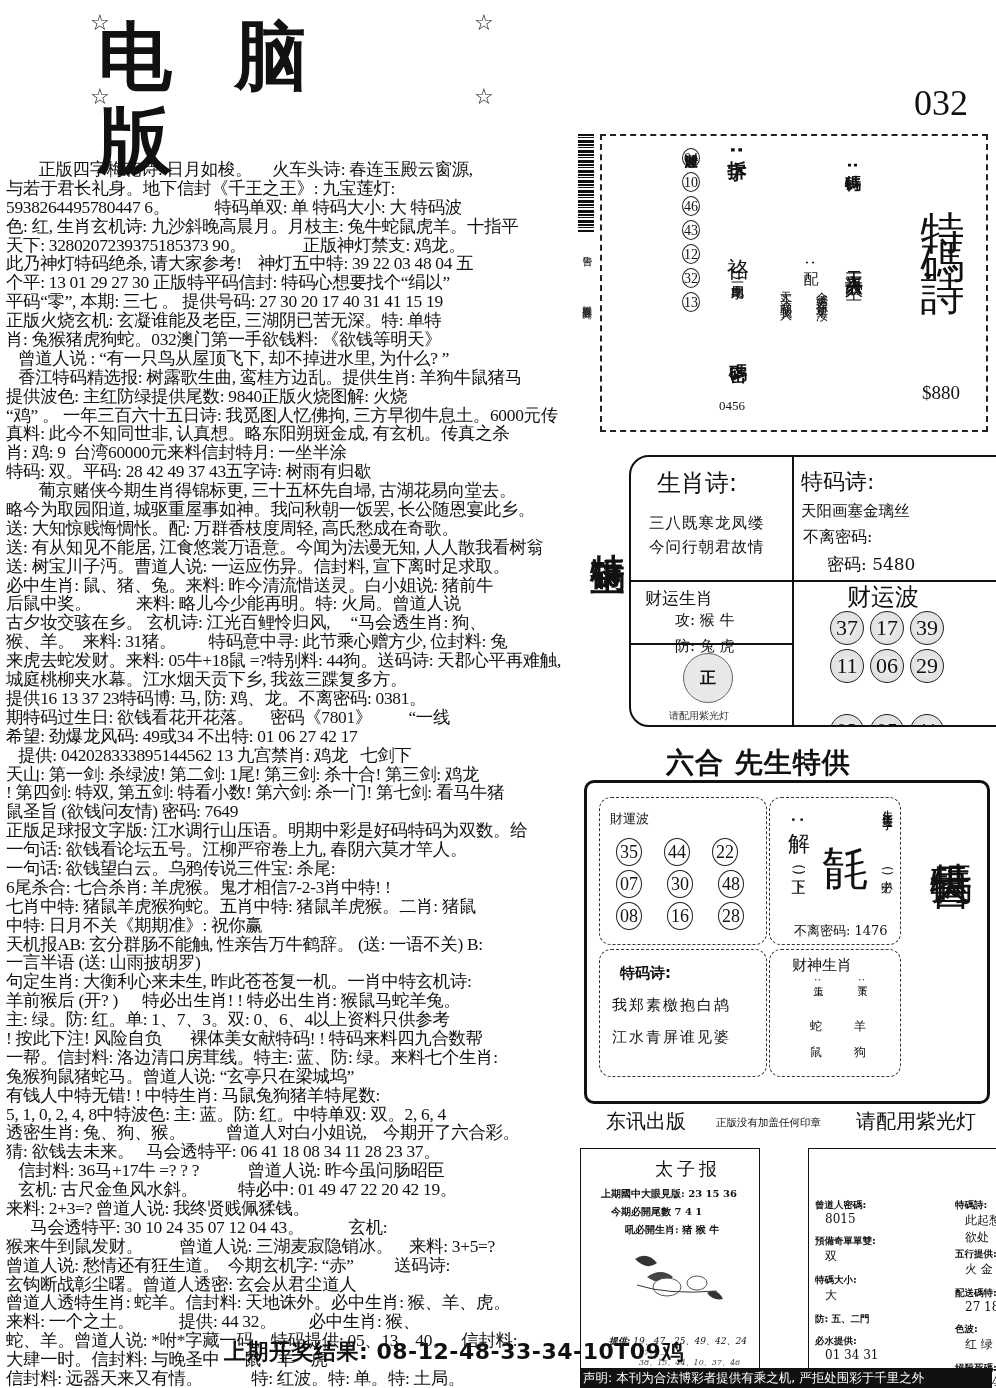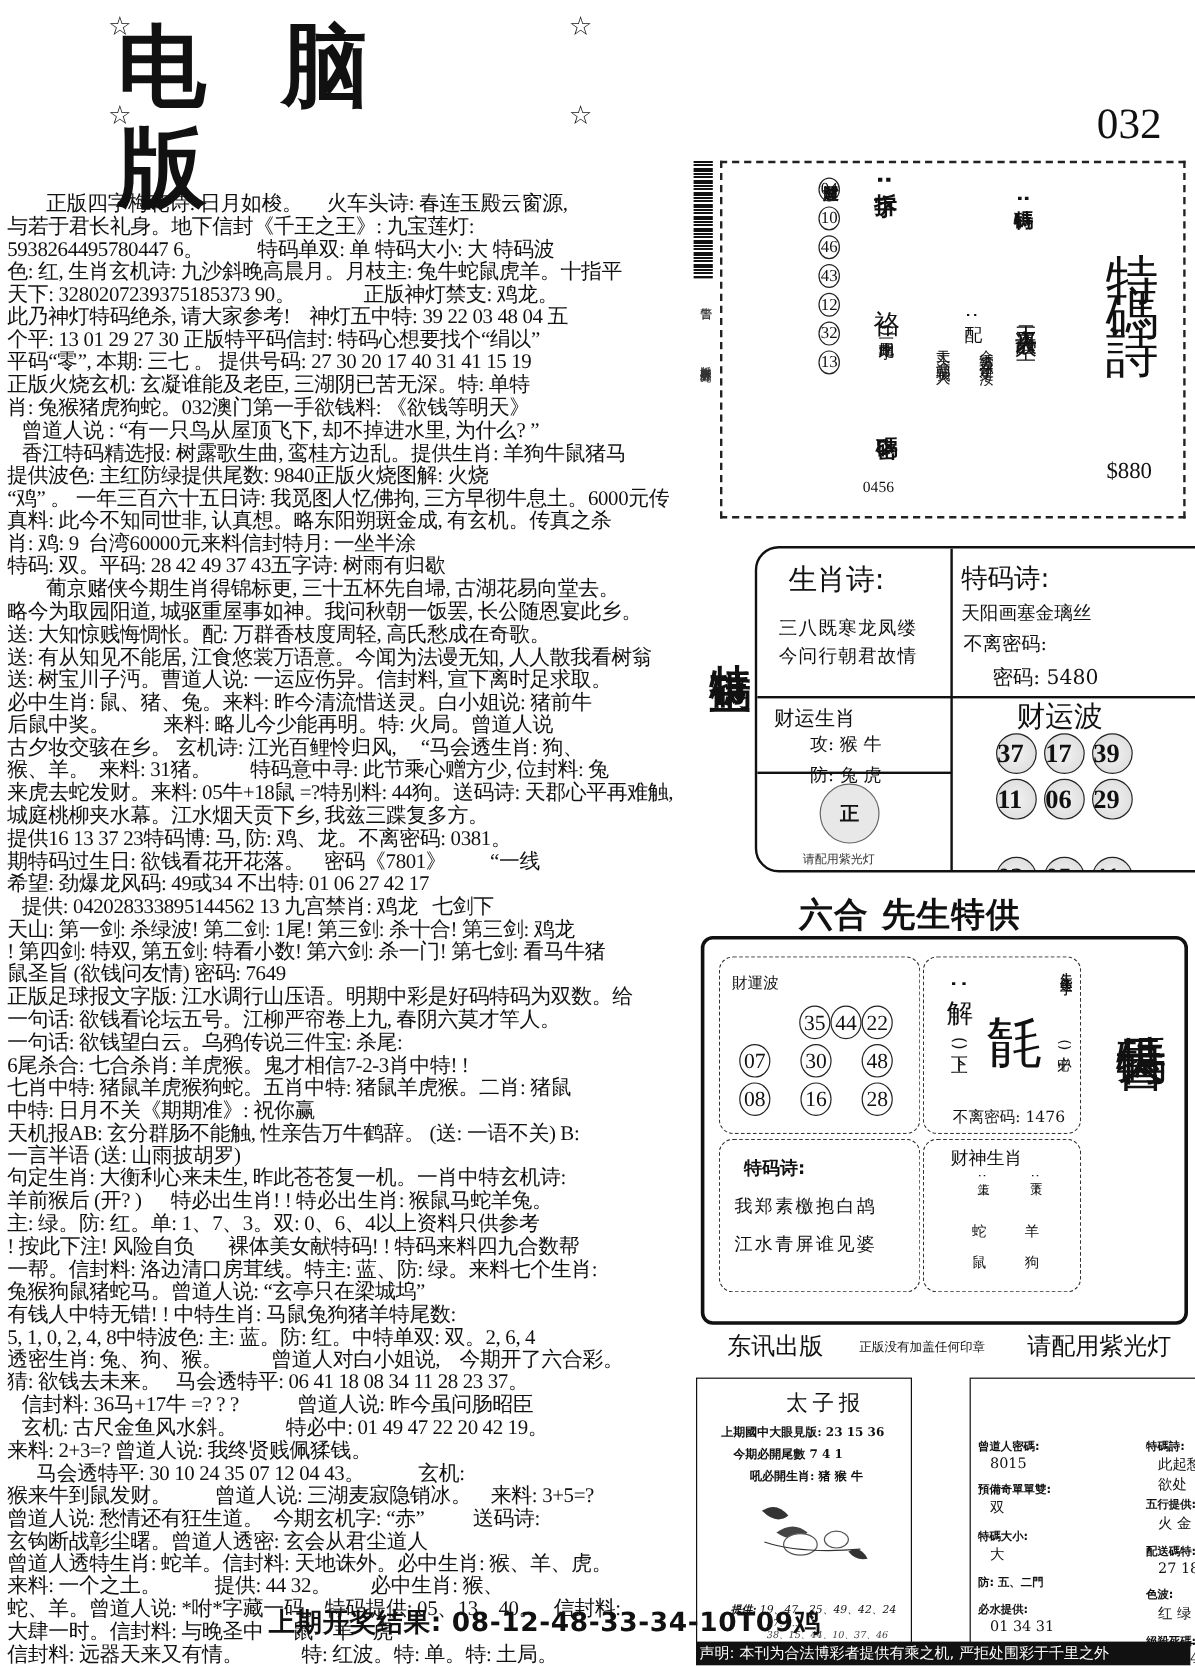--- a/index.html
+++ b/index.html
@@ -29,21 +29,21 @@
   .big-vtitle { position: absolute; left: 312px; top: 40px; writing-mode: vertical-rl; font-size: 44px; letter-spacing: 30px; font-family: "DejaVu Sans", sans-serif; }
   .price { position: absolute; left: 320px; top: 246px; font-size: 19px; font-family: "Liberation Serif", serif; }
   .code-0456 { position: absolute; left: 117px; top: 262px; font-size: 13px; font-family: "Liberation Serif", serif; }
 
   
   .side-wang { position: absolute; left: 588px; top: 526px; writing-mode: vertical-rl; font-size: 34px; font-weight: 900; letter-spacing: 6px; font-family: "DejaVu Sans", sans-serif; line-height: 40px; }
   .box2 { position: absolute; left: 629px; top: 455px; width: 416px; height: 272px; border: 2px solid #111; border-radius: 20px; overflow: hidden; }
   .b2-cell { position: absolute; }
   .b2-vline { position: absolute; left: 161px; top: 0; width: 1.5px; height: 100%; background: #111; }
   .b2-hline { position: absolute; height: 1.5px; background: #111; }
-  .ball-big { display: inline-block; width: 34px; height: 34px; border: 1.5px solid #222; border-radius: 50%; text-align: left; line-height: 32px; font-size: 22px; font-family: "Liberation Serif", serif; background: radial-gradient(circle, #f2f2f2 0%, #d8d8d8 100%); margin: 0 3px; font-weight: bold; }
+  .ball-big { display: inline-block; width: 34px; height: 34px; border: 1.5px solid #222; border-radius: 50%; text-align: center; line-height: 32px; font-size: 22px; font-family: "Liberation Serif", serif; background: radial-gradient(circle, #f2f2f2 0%, #d8d8d8 100%); margin: 0 3px; }
 
   
   .liuhe-title { position: absolute; left: 666px; top: 744px; font-size: 28px; font-weight: 900; font-family: "DejaVu Sans", sans-serif; letter-spacing: 1px; }
   .box3-outer { position: absolute; left: 584px; top: 780px; width: 406px; height: 324px; border: 3px solid #111; border-radius: 10px; }
   .dash-box { position: absolute; border: 1.5px dashed #333; border-radius: 12px; }
   .ball-med { display: inline-block; width: 26px; height: 28px; border: 1px solid #222; border-radius: 50%; text-align: center; line-height: 27px; font-size: 18px; font-family: "Liberation Serif", serif; }
 
   
   .footer-row { position: absolute; top: 1108px; font-family: "DejaVu Sans", sans-serif; }
 
@@ -125,21 +125,21 @@
       <div style="margin-bottom: 4px; margin-top: 31px;"><span class="ball-big">03</span><span class="ball-big">05</span><span class="ball-big">41</span></div>
     </div>
 </div>
 
 <div class="liuhe-title">六合 先生特供</div>
 <div class="box3-outer">
 
   <div class="dash-box" style="left:12px;top:14px;width:168px;height:148px;">
     <div style="position:absolute;left:10px;top:12px;font-size:13px;font-family:'DejaVu Sans',sans-serif;">財運波</div>
     <div id="b3-balls" style="position:absolute;left:16px;top:40px;width:150px;">
-        <div style="display: flex; justify-content: flex-end; width: 128px; margin-bottom: 4px;">
+        <div style="display: flex; justify-content: flex-start; width: 128px; margin-bottom: 4px; gap: 22px;">
           <span class="ball-med">35</span>
           <span class="ball-med">44</span>
           <span class="ball-med">22</span>
         </div>
         <div style="display: flex; justify-content: space-between; width: 128px; margin-bottom: 4px;">
           <span class="ball-med">07</span>
           <span class="ball-med">30</span>
           <span class="ball-med">48</span>
         </div>
         <div style="display: flex; justify-content: space-between; width: 128px; margin-bottom: 4px;">

